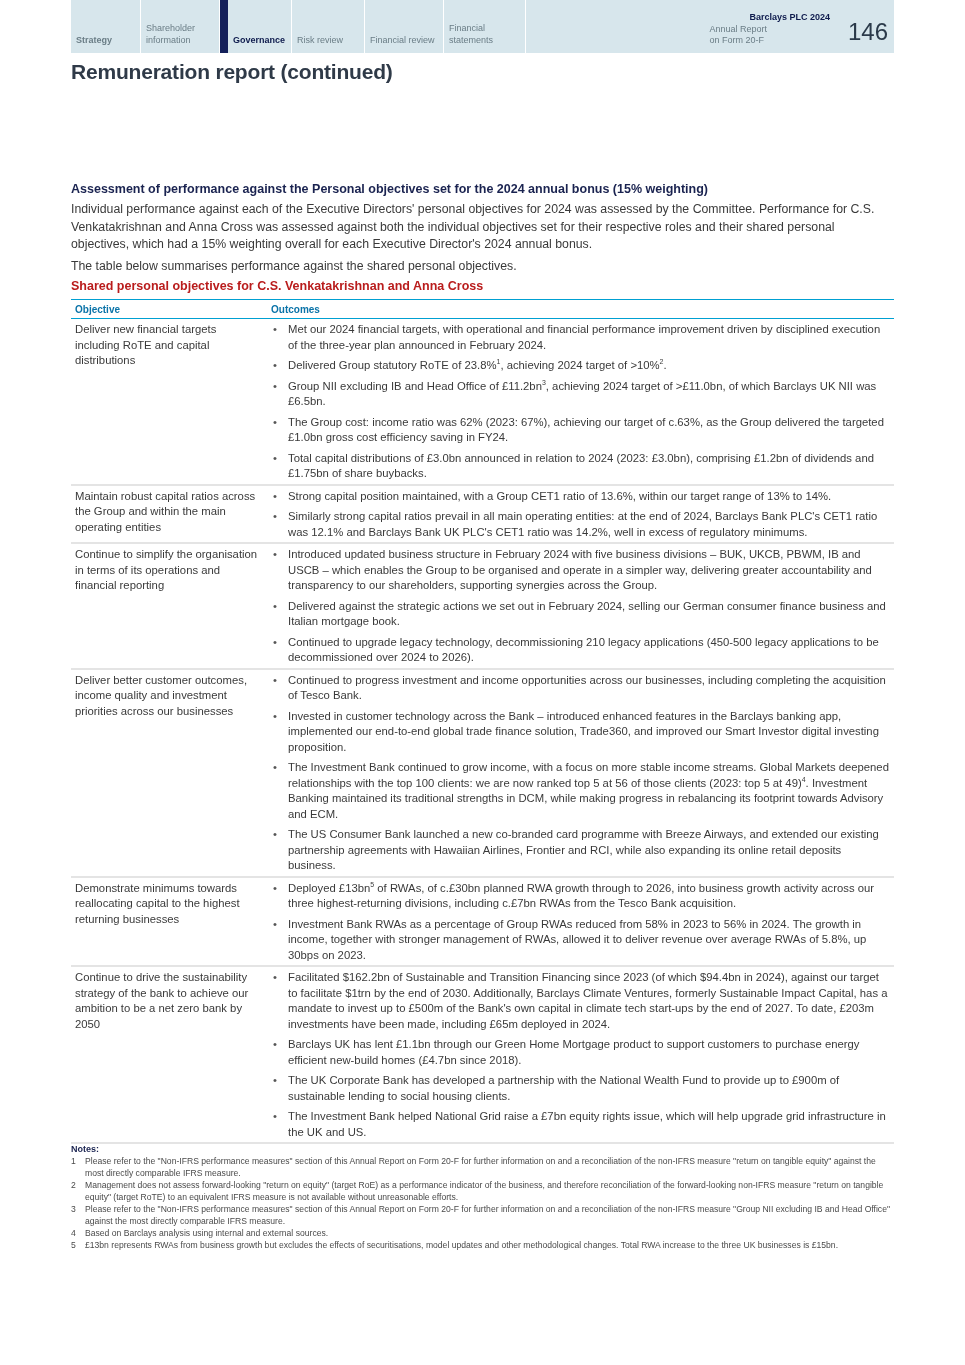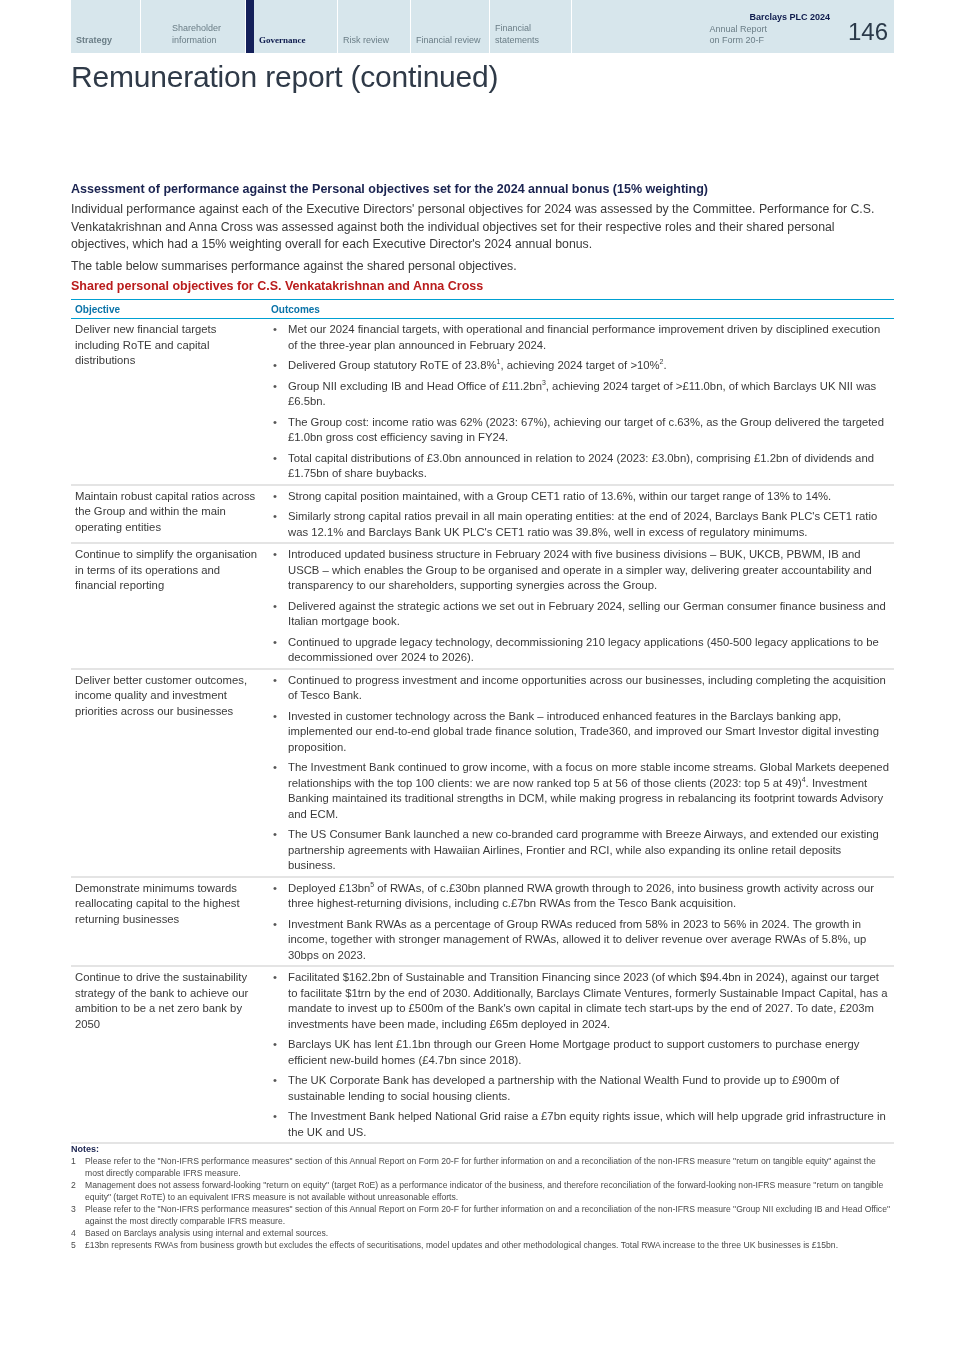--- a/index.html
+++ b/index.html
@@ -7,21 +7,21 @@
   body { font-family: "Liberation Sans", "DejaVu Sans", sans-serif; color: #2b2b2b; position: relative; overflow: hidden; }
 
   .topnav { position: absolute; left: 71px; top: 0; width: 823px; height: 53px; background: #d7e6ec; display: flex; }
   .nav-item { position: relative; height: 53px; padding: 0 4px 7px 5px; display: flex; align-items: flex-end; font-size: 9px; line-height: 11.5px; color: #6a7d86; border-right: 1px solid #ffffff; }
   .nav-item.active { color: #0e1b4d; font-weight: bold; border-left: 8px solid #14205a; }
   .nav-item:last-of-type { border-right: none; }
   .nav-brand { position: absolute; right: 64px; top: 12px; font-size: 9px; line-height: 11.5px; color: #6a7d86; }
   .nav-brand .brand-title { color: #0e1b4d; font-weight: bold; margin-left: 40px; }
   .page-number { position: absolute; right: 6px; top: 18px; font-size: 24px; color: #2b3a4a; font-weight: 300; margin-left: 27px; }
 
-  .page-title { position: absolute; left: 71px; top: 60px; font-size: 30px; color: #2f3a48; font-weight: normal; letter-spacing: -0.2px; }
+  .page-title { position: absolute; left: 71px; top: 60px; font-size: 21px; color: #2f3a48; font-weight: bold; letter-spacing: -0.2px; }
 
   .content { position: absolute; left: 71px; top: 182px; width: 823px; }
   .section-heading { font-size: 12.5px; font-weight: bold; color: #1a2350; margin-bottom: 5px; }
   .para { font-size: 12.3px; line-height: 17.5px; color: #3a3a3a; margin-bottom: 4px; }
   .sub-heading { font-size: 12.5px; font-weight: bold; color: #b91c1c; margin-top: 4px; margin-bottom: 6px; }
 
   table.obj-table { width: 823px; border-collapse: collapse; border-top: 1.5px solid #00a0d2; }
   table.obj-table th { text-align: left; font-size: 10px; font-weight: bold; color: #0a73a8; padding: 4px 4px 3px 4px; border-bottom: 1px solid #00a0d2; }
   table.obj-table td { vertical-align: top; font-size: 11.3px; line-height: 15.5px; color: #3a3a3a; padding: 3px 4px 2px 4px; border-bottom: 2px solid #e4e4e4; }
   td.obj-cell { width: 196px; padding-right: 8px; }
@@ -36,24 +36,24 @@
   .note { position: relative; padding-left: 14px; font-size: 8.6px; line-height: 12px; color: #4a4a4a; }
   .note .num { position: absolute; left: 0; top: 0; }
 </style>
 </head>
 <body>
 
 <div class="topnav">
   <div class="nav-item" style="width:70px;font-weight:bold;">
       <span>Strategy</span>
     </div>
-  <div class="nav-item" style="width:79px;margin-left:26px;">
+  <div class="nav-item" style="width:79px;">
       <span>Shareholder information</span>
     </div>
-  <div class="nav-item active" style="width:92px;font-family:Liberation Serif, serif;">
+  <div class="nav-item active" style="width:72px;">
       <span>Governance</span>
     </div>
   <div class="nav-item" style="width:73px;">
       <span>Risk review</span>
     </div>
   <div class="nav-item" style="width:79px;">
       <span>Financial review</span>
     </div>
   <div class="nav-item" style="width:82px;">
       <span>Financial statements</span>
@@ -92,21 +92,21 @@
               <li><span>The Group cost: income ratio was 62% (2023: 67%), achieving our target of c.63%, as the Group delivered the targeted £1.0bn gross cost efficiency saving in FY24.</span></li>
               <li><span>Total capital distributions of £3.0bn announced in relation to 2024 (2023: £3.0bn), comprising £1.2bn of dividends and £1.75bn of share buybacks.</span></li>
             </ul>
           </td>
         </tr>
         <tr>
           <td class="obj-cell">Maintain robust capital ratios across the Group and within the main operating entities</td>
           <td>
             <ul class="outcomes">
               <li><span>Strong capital position maintained, with a Group CET1 ratio of 13.6%, within our target range of 13% to 14%.</span></li>
-              <li><span>Similarly strong capital ratios prevail in all main operating entities: at the end of 2024, Barclays Bank PLC's CET1 ratio was 12.1% and Barclays Bank UK PLC's CET1 ratio was 39.8%, well in excess of regulatory minimums.</span></li>
+              <li><span>Similarly strong capital ratios prevail in all main operating entities: at the end of 2024, Barclays Bank PLC's CET1 ratio was 12.1% and Barclays Bank UK PLC's CET1 ratio was 14.2%, well in excess of regulatory minimums.</span></li>
             </ul>
           </td>
         </tr>
         <tr>
           <td class="obj-cell">Continue to simplify the organisation in terms of its operations and financial reporting</td>
           <td>
             <ul class="outcomes">
               <li><span>Introduced updated business structure in February 2024 with five business divisions – BUK, UKCB, PBWM, IB and USCB – which enables the Group to be organised and operate in a simpler way, delivering greater accountability and transparency to our shareholders, supporting synergies across the Group.</span></li>
               <li><span>Delivered against the strategic actions we set out in February 2024, selling our German consumer finance business and Italian mortgage book.</span></li>
               <li><span>Continued to upgrade legacy technology, decommissioning 210 legacy applications (450-500 legacy applications to be decommissioned over 2024 to 2026).</span></li>

